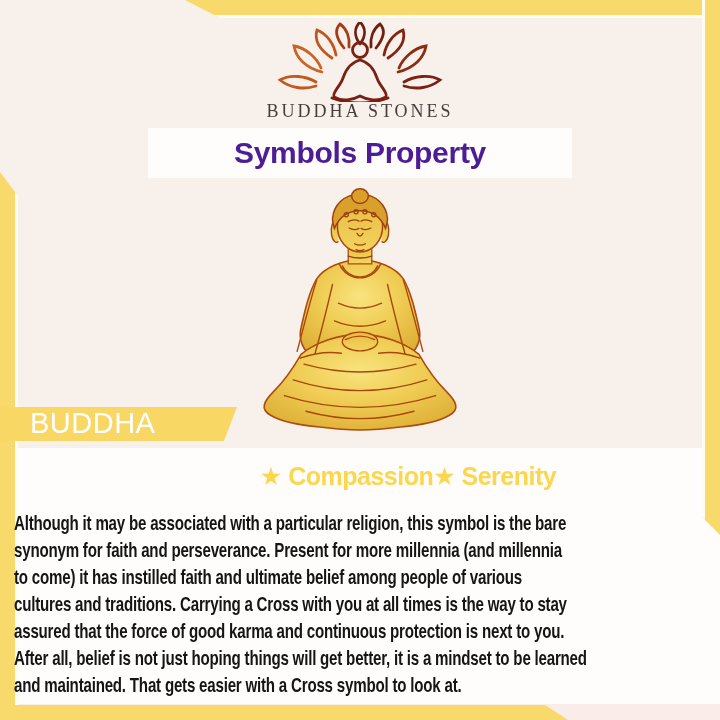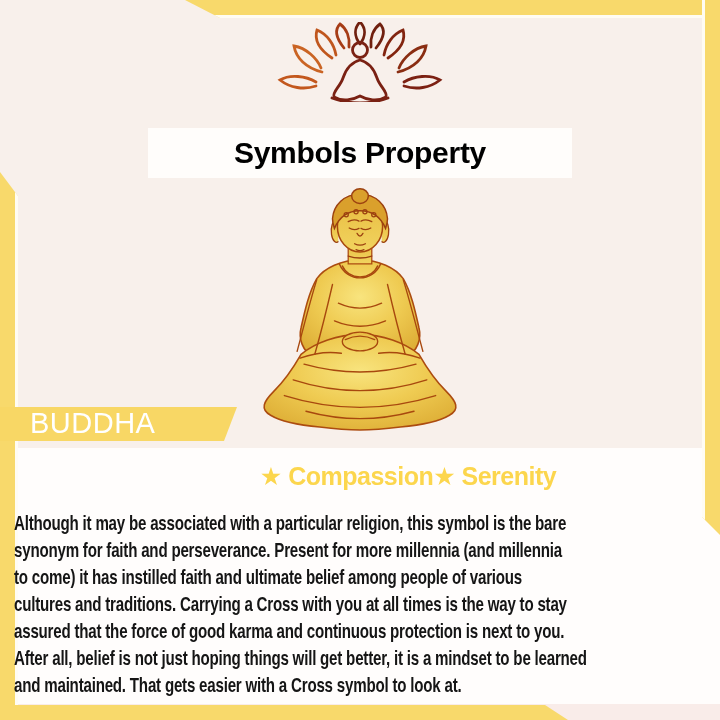--- a/index.html
+++ b/index.html
@@ -40,21 +40,21 @@
     font-family:"Liberation Serif","DejaVu Serif",serif;
     font-size:18px;font-weight:500;letter-spacing:3px;color:#453e3d;
   }
   
   .title-box{
     position:absolute;left:148px;top:128px;width:424px;height:50px;
     background:#fffdfb;text-align:center;
   }
   .title-text{
     display:inline-block;line-height:50px;font-size:30px;font-weight:700;
-    letter-spacing:-0.3px;color:#000000;
+    letter-spacing:-0.3px;color:#4c1d95;
   }
   
   .buddha{position:absolute;left:247px;top:185px;width:226px;height:258px;}
   
   .ribbon{
     position:absolute;left:0;top:407px;width:237px;height:34px;
     background:#f8d765;clip-path:polygon(0 0,100% 0,calc(100% - 13px) 100%,0 100%);
   }
   .ribbon span{
     display:block;padding-left:30px;line-height:33px;font-size:29px;
@@ -95,20 +95,21 @@
     <path d="M118,36 C130,28 136,18 133,8 C123,12 116,22 114,33" stroke="#82240f"></path>
     <path d="M52,50 C36,46 26,36 24,24 C36,26 47,36 51,46" stroke="#ca6424"></path>
     <path d="M128,50 C144,46 154,36 156,24 C144,26 133,36 129,46" stroke="#8a2d12"></path>
     <path d="M46,64 C34,68 20,66 10,58 C20,52 36,54 46,60" stroke="#c3581e"></path>
     <path d="M134,64 C146,68 160,66 170,58 C160,52 144,54 134,60" stroke="#7c2113"></path>
 
     <circle cx="90" cy="28" r="7.5" stroke="#7a2113"></circle>
     <path d="M90,38 C82,40 76,47 73,56 C70,65 62,70 64,75 C72,80 83,78 90,74 C97,78 108,80 116,75 C118,70 110,65 107,56 C104,47 98,40 90,38 Z" stroke="#7a2113"></path>
     <path d="M62,76 Q90,86 118,76" stroke="#7a2113"></path>
   </svg>
+  <div class="brand-name">BUDDHA STONES</div>
 
   <div class="title-box">
     <span class="title-text">Symbols Property</span>
   </div>
 
   <svg class="buddha" viewBox="0 0 230 262">
     <defs>
       <radialGradient id="gg" cx="0.5" cy="0.38" r="0.78">
         <stop offset="0" stop-color="#f8e47e"></stop>
         <stop offset="0.45" stop-color="#efcb52"></stop>

